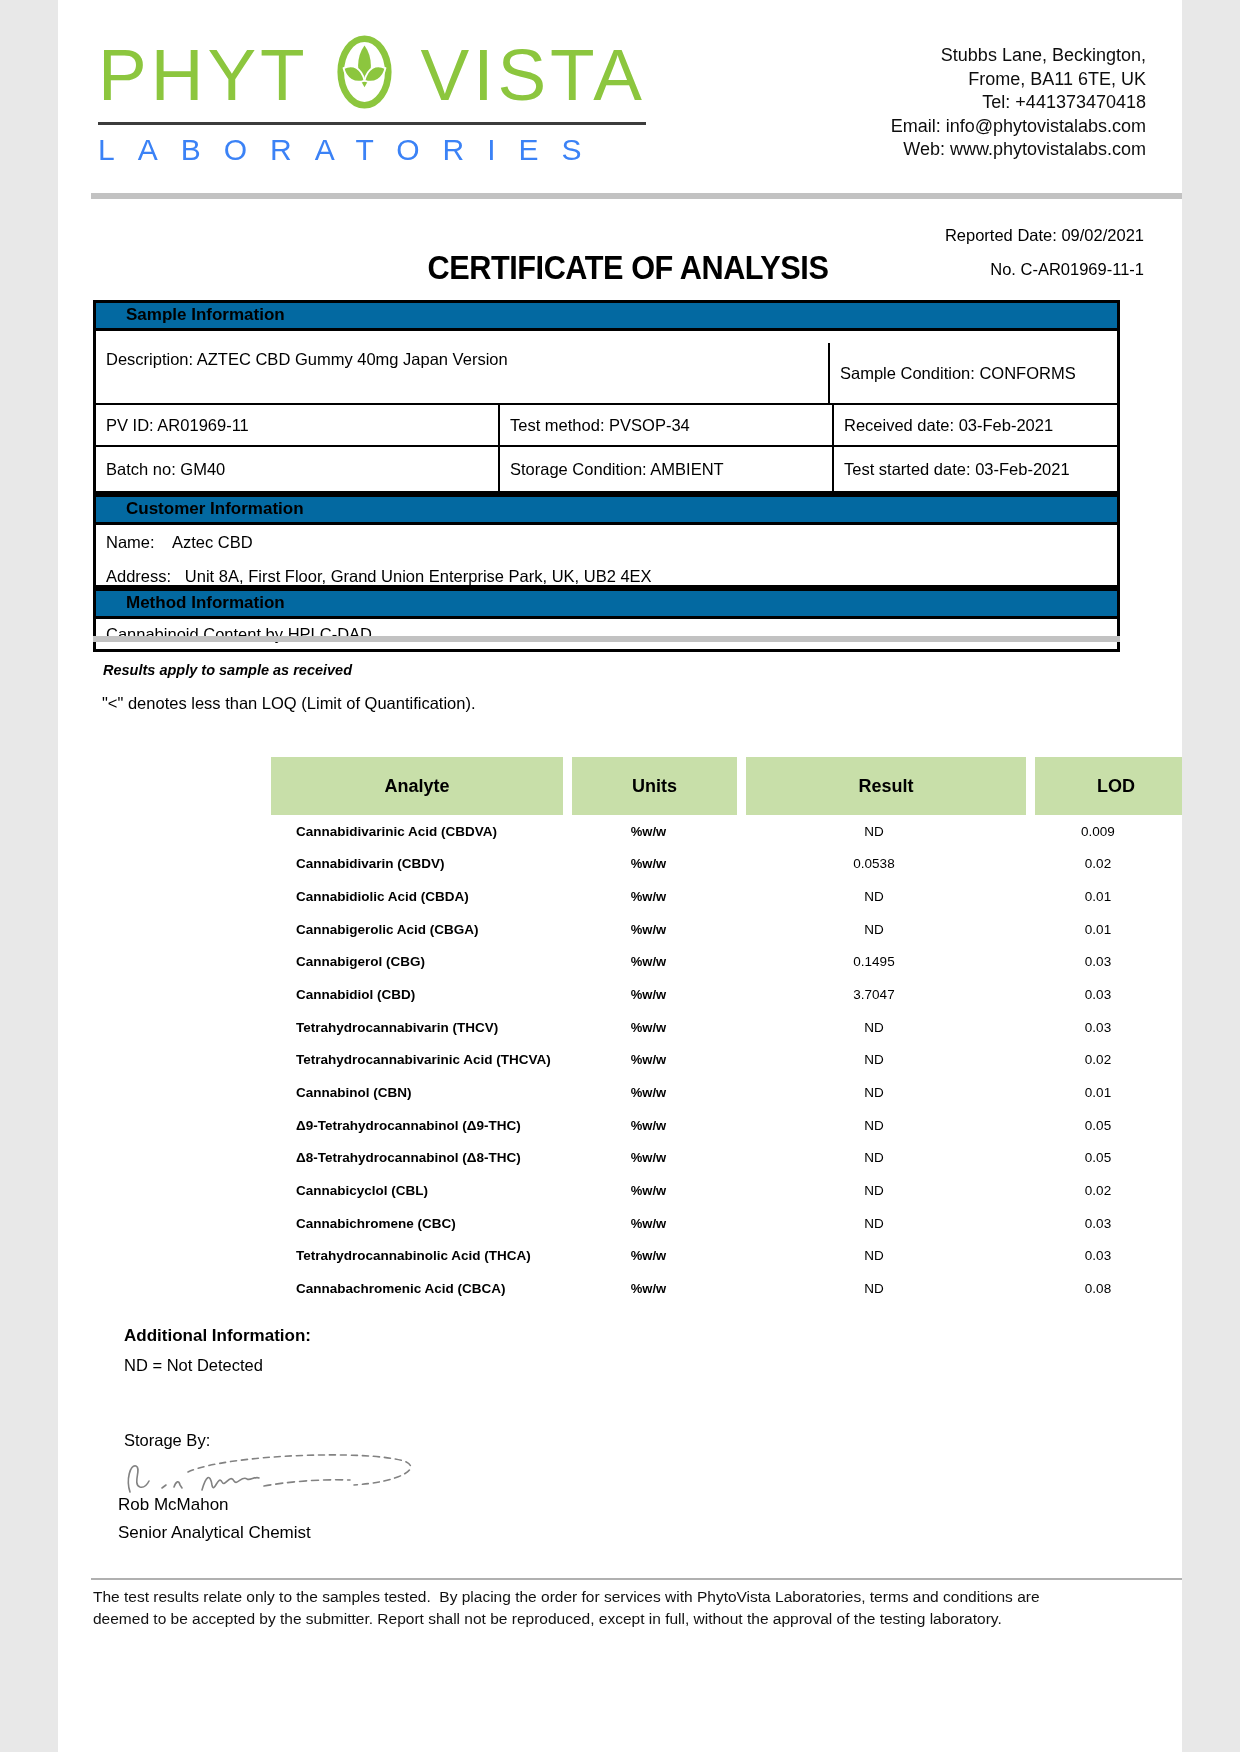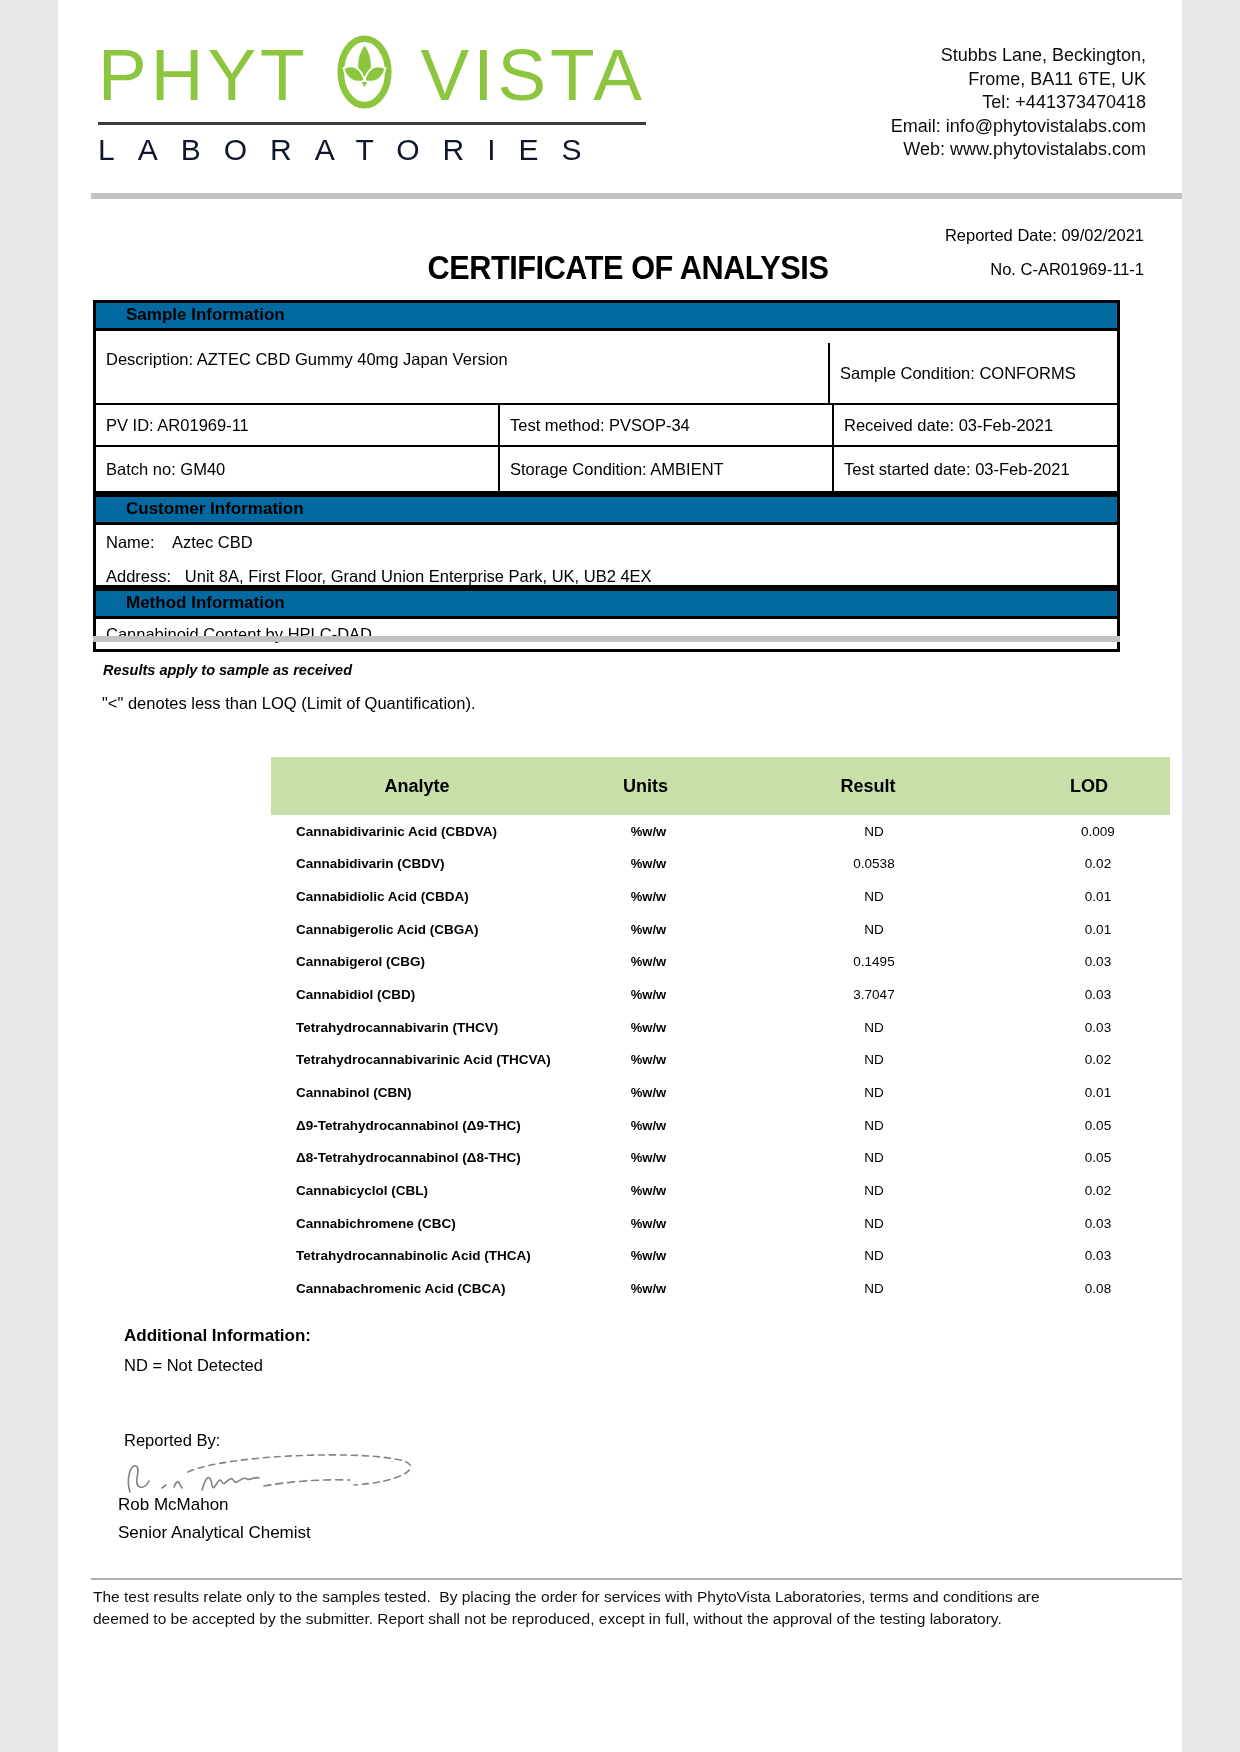--- a/index.html
+++ b/index.html
@@ -9,21 +9,21 @@
     overflow:hidden;
   }
   .pre { white-space:pre; }
 
   
   .logo { position:absolute; left:40px; top:34px; width:548px; }
   .logo-row { display:flex; align-items:center; justify-content:space-between;
     color:#8cc63e; font-size:73px; line-height:1; font-weight:400; letter-spacing:4px; }
   .logo-leaf { width:57px; height:76px; flex:0 0 auto; margin:0 1px 4px 1px; }
   .logo-rule { height:3px; background:#3c3c3c; margin-top:8px; }
-  .logo-sub { font-size:30px; letter-spacing:23px; color:#0f172a; margin-top:8px; white-space:nowrap; }
+  .logo-sub { font-size:30px; letter-spacing:23px; color:#3b82f6; margin-top:8px; white-space:nowrap; }
 
   .address { position:absolute; top:44px; right:36px; text-align:right;
     font-size:18px; line-height:23.5px; color:#0d0d0d; }
 
   .rule-top { position:absolute; top:193px; left:33px; width:1174px; height:6px; background:#c2c2c2; }
 
   .reported { position:absolute; top:226px; right:38px; font-size:16.5px; }
   .certno   { position:absolute; top:260px; right:38px; font-size:16.5px; }
   .title    { position:absolute; top:249px; left:170px; width:800px; text-align:center;
     font-size:33px; font-weight:bold; transform:scaleX(.93); transform-origin:center; letter-spacing:-.5px; }
@@ -47,21 +47,21 @@
   .cust-name { margin-bottom:15px; }
   .meth-body { height:30px; display:flex; align-items:center; padding-left:10px; }
 
   .rule-mid { position:absolute; top:636px; left:35px; width:1027px; height:6px; background:#c2c2c2; }
 
   .note1 { position:absolute; top:662px; left:45px; font-size:14.5px; font-weight:bold; font-style:italic; }
   .note2 { position:absolute; top:694px; left:44px; font-size:16.5px; }
 
   
   .rtable { position:absolute; top:757px; left:213px; width:902px; }
-  .rhead { display:grid; grid-template-columns:292px 165px 280px 162px; gap:0; }
+  .rhead { display:grid; grid-template-columns:292px 165px 280px 162px; gap:9px; }
   .rhcell { background:#c8dfa9; height:58px; display:flex; align-items:center; justify-content:center;
     font-weight:bold; font-size:18px; }
   .rrows { }
   .rrow { display:grid; grid-template-columns:292px 165px 280px 162px; gap:3px; height:32.65px; align-items:center; }
   .rcell-analyte { padding-left:25px; font-weight:bold; font-size:13.5px; }
   .rcell-units   { text-align:center; font-weight:600; font-size:13px; }
   .rcell-result  { text-align:center; font-size:13.5px; }
   .rcell-lod     { text-align:center; font-size:13.5px; }
 
   
@@ -246,21 +246,21 @@
           <div class="rcell-units">%w/w</div>
           <div class="rcell-result">ND</div>
           <div class="rcell-lod">0.08</div>
         </div>
       </div>
   </div>
 
   <div class="addl">Additional Information:</div>
   <div class="ndnote">ND = Not Detected</div>
 
-  <div class="reviewed">Reported By:</div>
+  <div class="reviewed">Storage By:</div>
 
   <svg class="signature" width="310" height="52" viewBox="0 0 310 52" xmlns="http://www.w3.org/2000/svg">
     <g fill="none" stroke="#6d6d6d" stroke-width="1.6" stroke-linecap="round" opacity="0.85">
       <path d="M14 42 C10 30 14 14 20 16 C26 18 16 34 24 37 C28 38 31 35 33 31"></path>
       <path d="M46 38 l4 -3 m8 2 c2 -6 5 -7 6 -2 l2 3"></path>
       <path d="M86 40 c4 -14 8 -17 10 -5 c2 10 6 -11 10 -3 c3 6 8 -9 12 -1 c3 5 8 -6 13 -2 c3 2 8 -3 12 -1"></path>
       <path d="M148 36 c22 -4 54 -7 86 -6" stroke-dasharray="7 5"></path>
       <path d="M72 22 C112 4 252 0 288 11 C307 18 284 32 238 35" stroke-dasharray="6 5"></path>
     </g>
   </svg>

